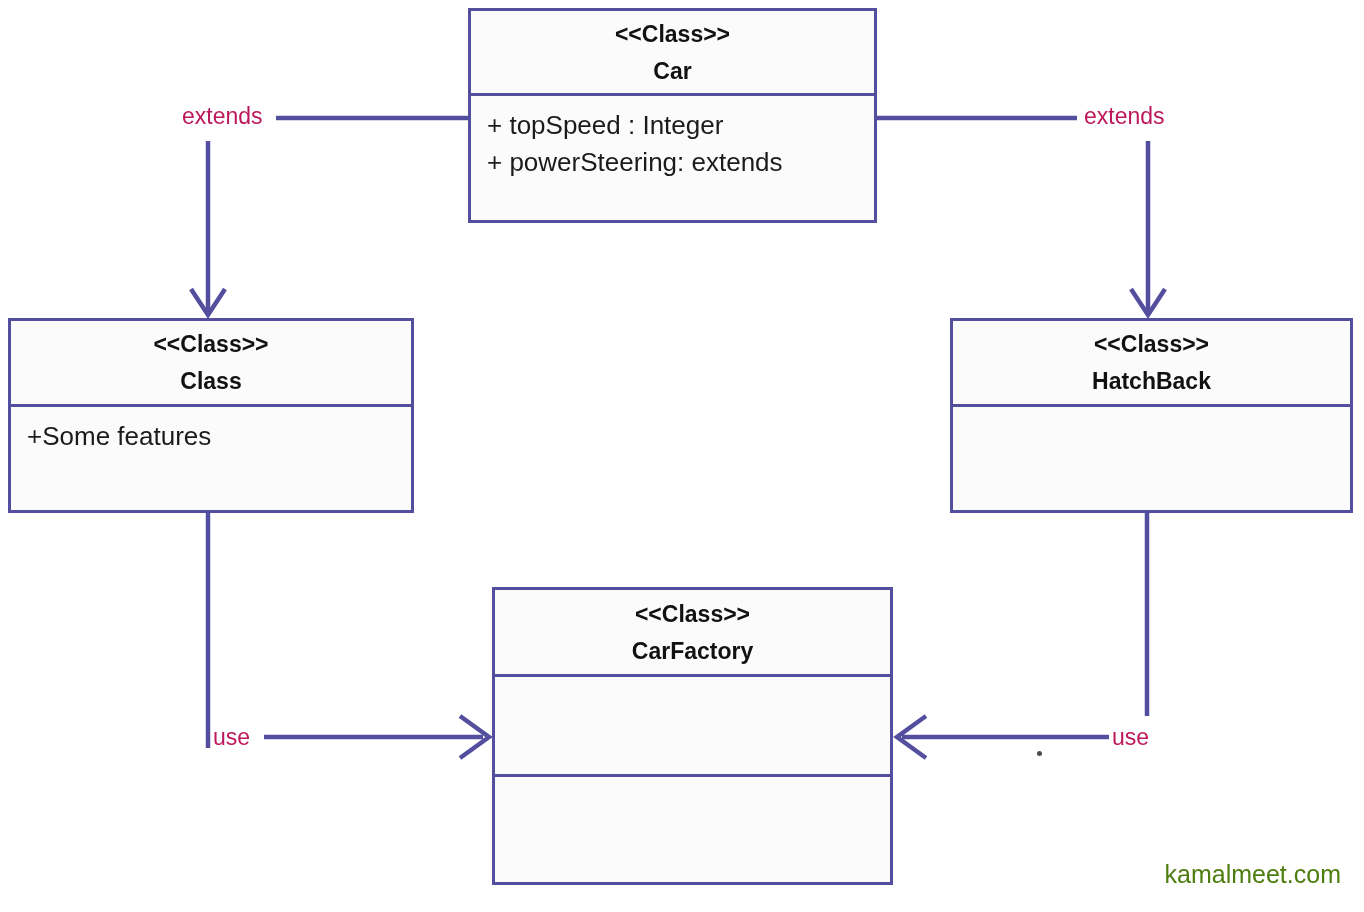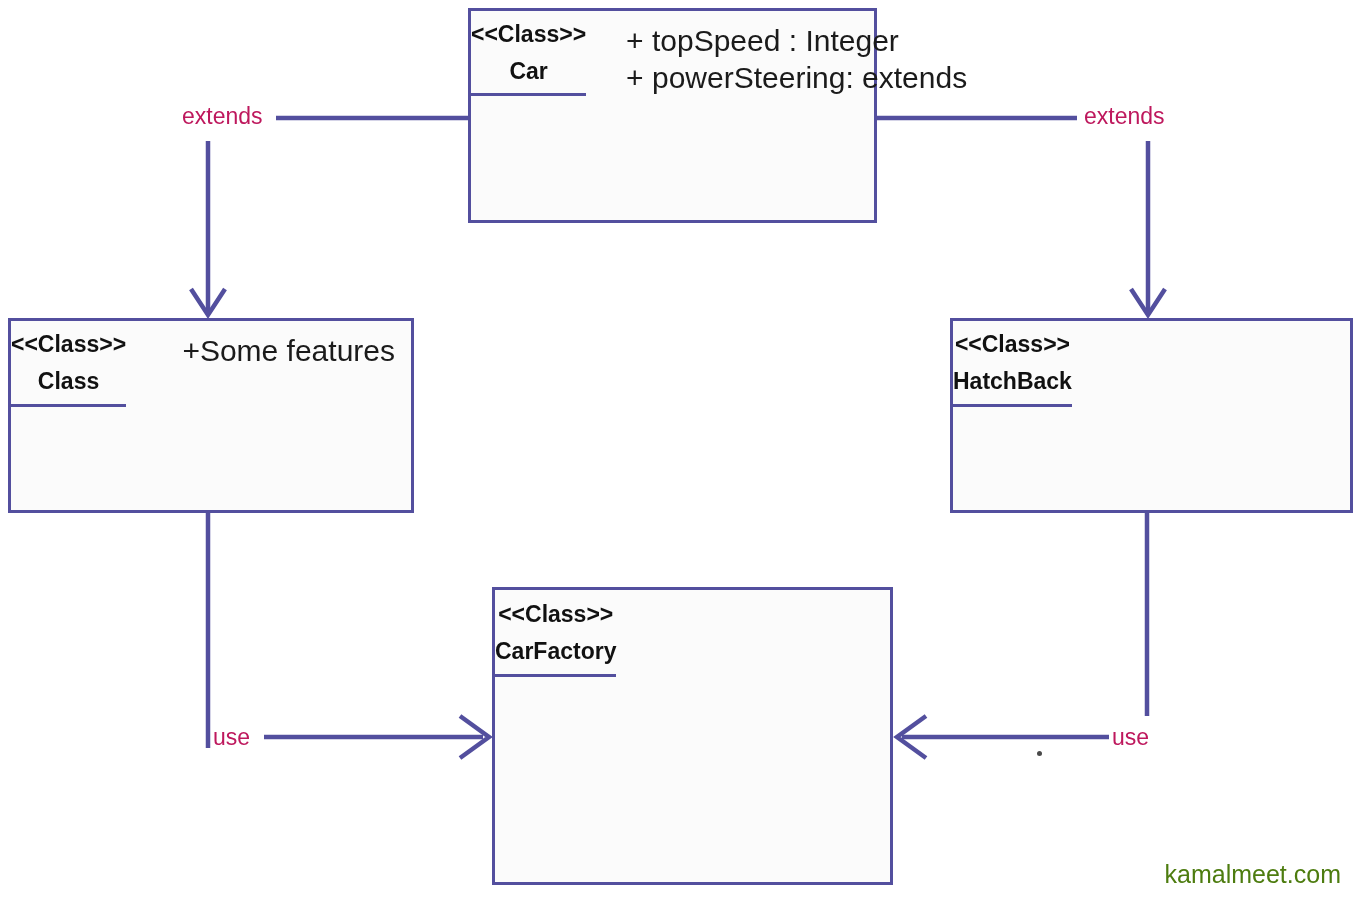--- a/index.html
+++ b/index.html
@@ -15,22 +15,21 @@
     position: absolute;
     left: 0; top: 0;
     width: 1364px; height: 912px;
   }
   .uml-box {
     position: absolute;
     background: #fbfbfb;
     border: 3px solid var(--line, #534f9e);
     box-sizing: border-box;
     display: flex;
-    flex-direction: row;
-    justify-content: space-between;
+    flex-direction: column;
   }
   .uml-header {
     border-bottom: 3px solid var(--line, #534f9e);
     display: flex;
     flex-direction: column;
     align-items: center;
     justify-content: center;
     gap: 13px;
     color: #111111;
     flex: 0 0 auto;
@@ -38,24 +37,23 @@
   .stereotype, .class-name {
     font-size: 23px;
     font-weight: bold;
     line-height: 24px;
     white-space: nowrap;
   }
   .compartment {
     box-sizing: border-box;
     padding: 11px 16px;
     color: #1b1b1b;
-    font-size: 30px;
+    font-size: 26px;
     line-height: 37px;
     flex: 0 0 auto;
-    margin-left: 24px;
   }
   .compartment.with-divider { border-bottom: 3px solid var(--line, #534f9e); }
   .member { white-space: nowrap; }
 
   
   #box-car { left: 468px; top: 8px; width: 409px; height: 215px; }
   #box-car .uml-header { height: 82px; }
 
   
   #box-sedan { left: 8px; top: 318px; width: 406px; height: 195px; }

